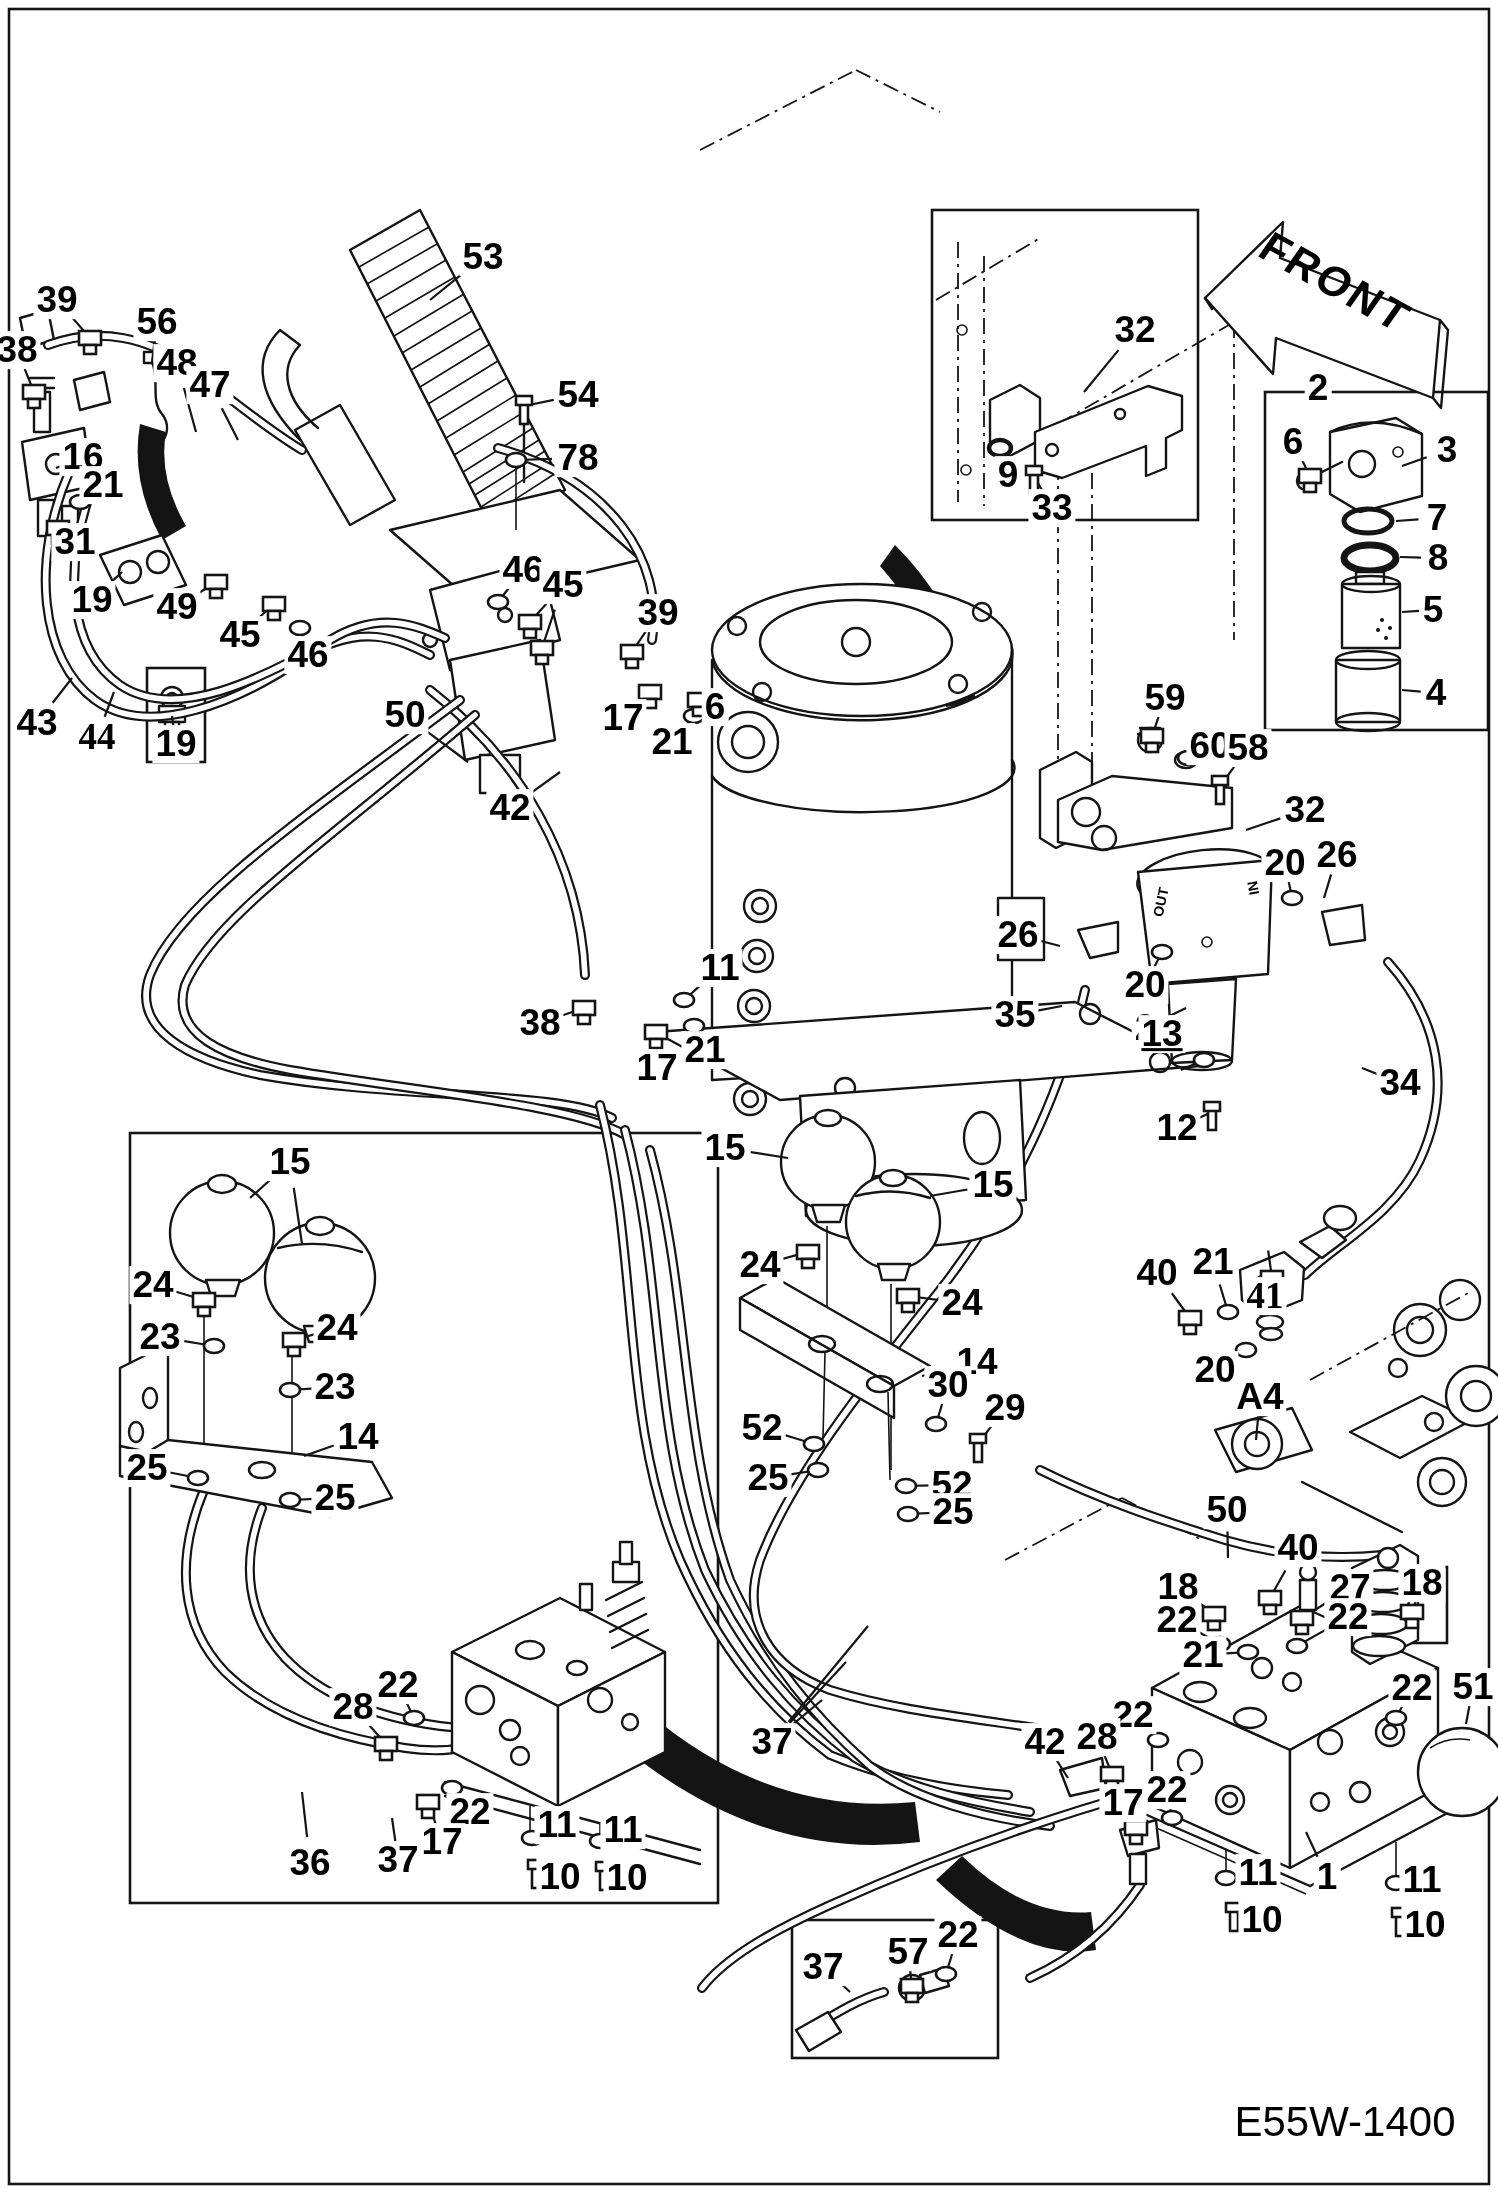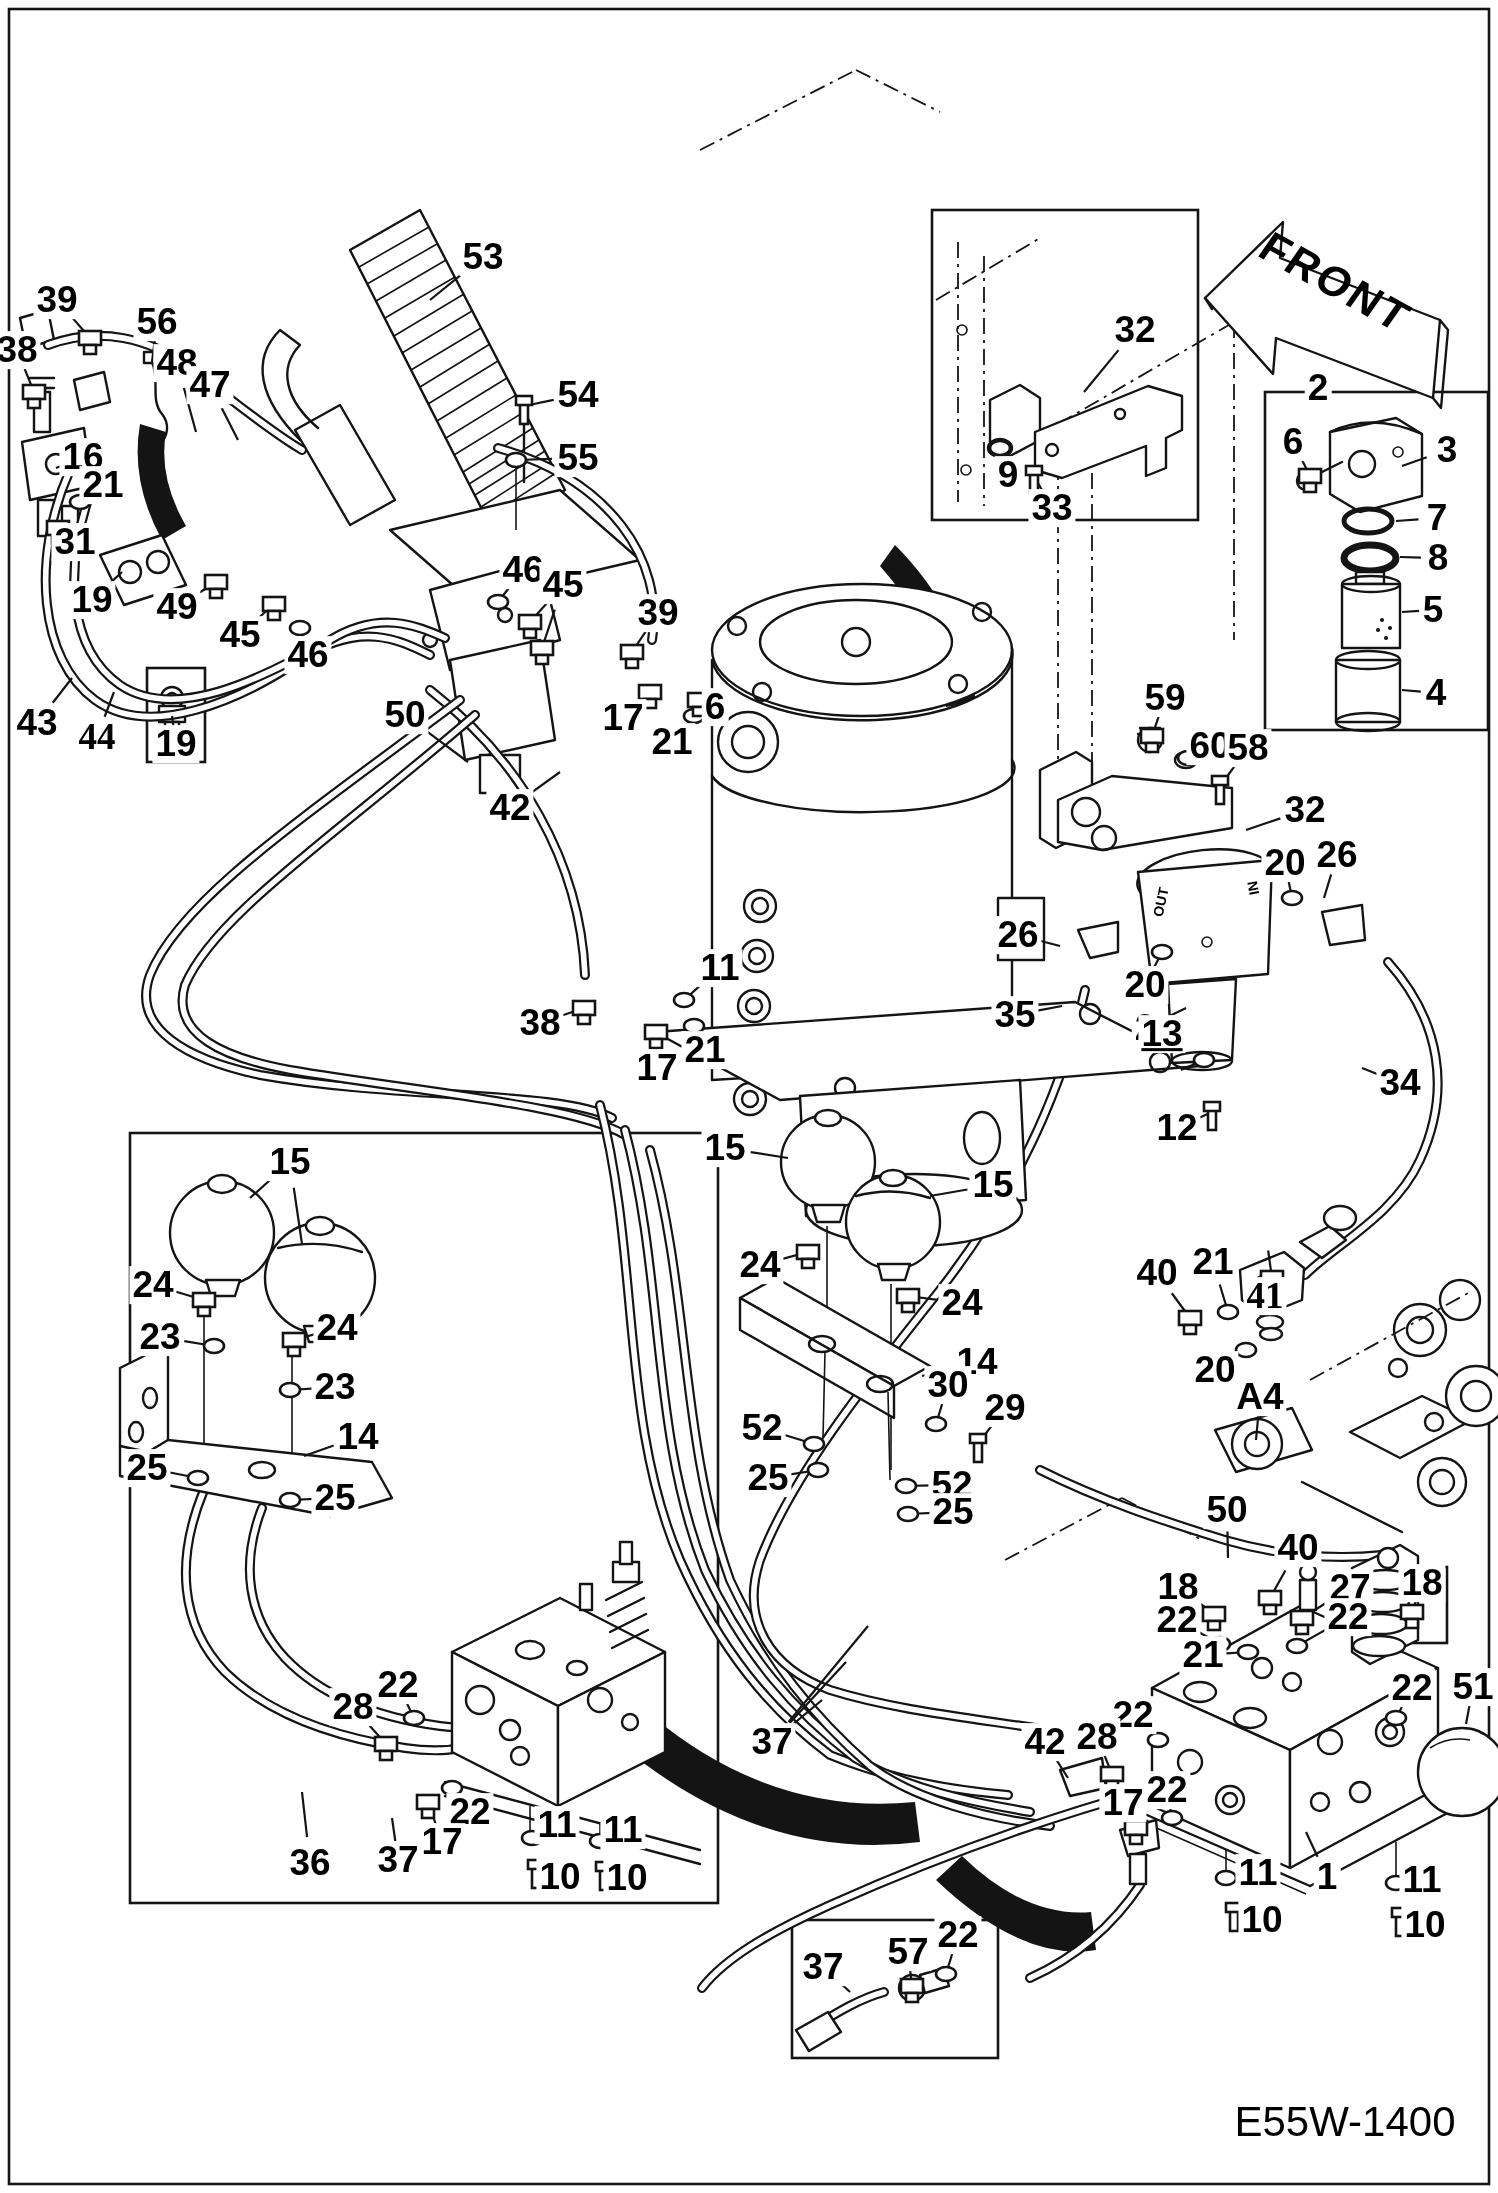--- a/index.html
+++ b/index.html
@@ -592,21 +592,21 @@
     </svg>
 
   <div id="callout-layer">
       <div class="callout" style="left: 57px; top: 300px;">39</div>
       <div class="callout" style="left: 157px; top: 322px;">56</div>
       <div class="callout" style="left: 17px; top: 350px;">38</div>
       <div class="callout" style="left: 177px; top: 363px;">48</div>
       <div class="callout" style="left: 210px; top: 385px;">47</div>
       <div class="callout" style="left: 483px; top: 257px;">53</div>
       <div class="callout" style="left: 578px; top: 395px;">54</div>
-      <div class="callout" style="left: 578px; top: 458px;">55</div>
+      <div class="callout" style="left: 578px; top: 458px;">78</div>
       <div class="callout" style="left: 83px; top: 457px;">16</div>
       <div class="callout" style="left: 103px; top: 485px;">21</div>
       <div class="callout" style="left: 75px; top: 542px;">31</div>
       <div class="callout" style="left: 92px; top: 600px;">19</div>
       <div class="callout" style="left: 37px; top: 723px;">43</div>
       <div class="callout" style="left: 97px; top: 737px; font-family: Liberation Serif, serif;">44</div>
       <div class="callout" style="left: 176px; top: 744px;">19</div>
       <div class="callout" style="left: 177px; top: 607px;">49</div>
       <div class="callout" style="left: 240px; top: 635px;">45</div>
       <div class="callout" style="left: 308px; top: 655px;">46</div>

